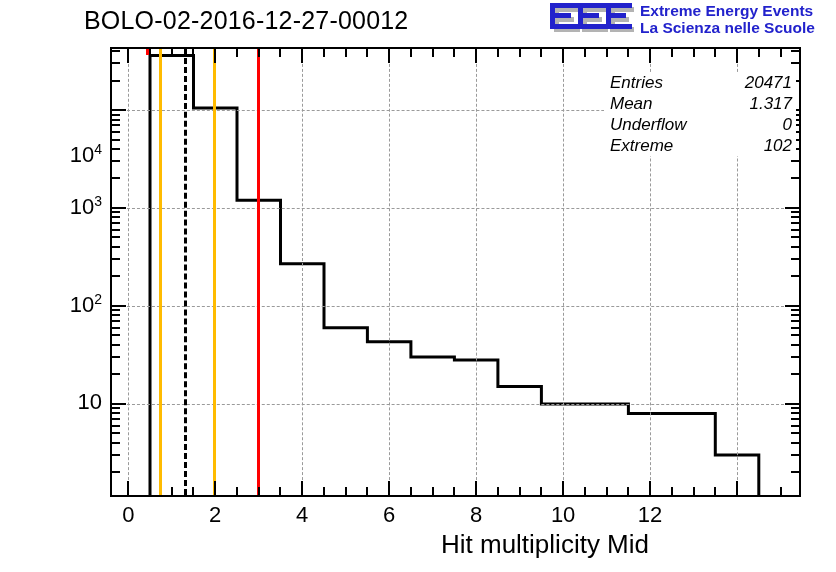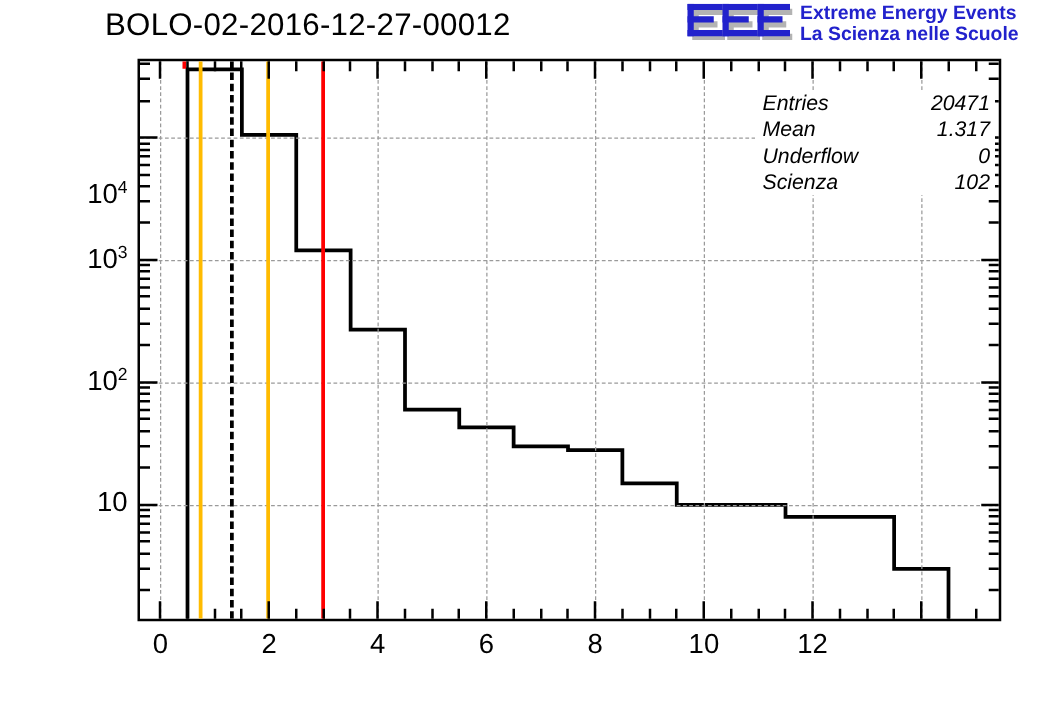--- a/index.html
+++ b/index.html
@@ -292,35 +292,36 @@
       <div class="tick" style="left: 779.561px; top: 49px; width: 2px; height: 8px;"></div>
       <div class="xlab" style="left: 88.2643px; width: 80px; top: 502px;">0</div>
       <div class="xlab" style="left: 175.237px; width: 80px; top: 502px;">2</div>
       <div class="xlab" style="left: 262.21px; width: 80px; top: 502px;">4</div>
       <div class="xlab" style="left: 349.183px; width: 80px; top: 502px;">6</div>
       <div class="xlab" style="left: 436.156px; width: 80px; top: 502px;">8</div>
       <div class="xlab" style="left: 523.129px; width: 80px; top: 502px;">10</div>
       <div class="xlab" style="left: 610.102px; width: 80px; top: 502px;">12</div>
     </div>
 
+  <div class="abs" id="xaxis-title">Hit multiplicity Mid</div>
 
   <div class="abs" id="stats-box">
     <div id="stats-rows">
         <div class="stats-row">
           <span class="k">Entries</span>
           <span class="v">20471</span>
         </div>
         <div class="stats-row">
           <span class="k">Mean</span>
           <span class="v">1.317</span>
         </div>
         <div class="stats-row">
           <span class="k">Underflow</span>
           <span class="v">0</span>
         </div>
         <div class="stats-row">
-          <span class="k">Scienza</span>
+          <span class="k">Extreme</span>
           <span class="v">102</span>
         </div>
       </div>
   </div>
 
 </div>
 
 </body></html>

